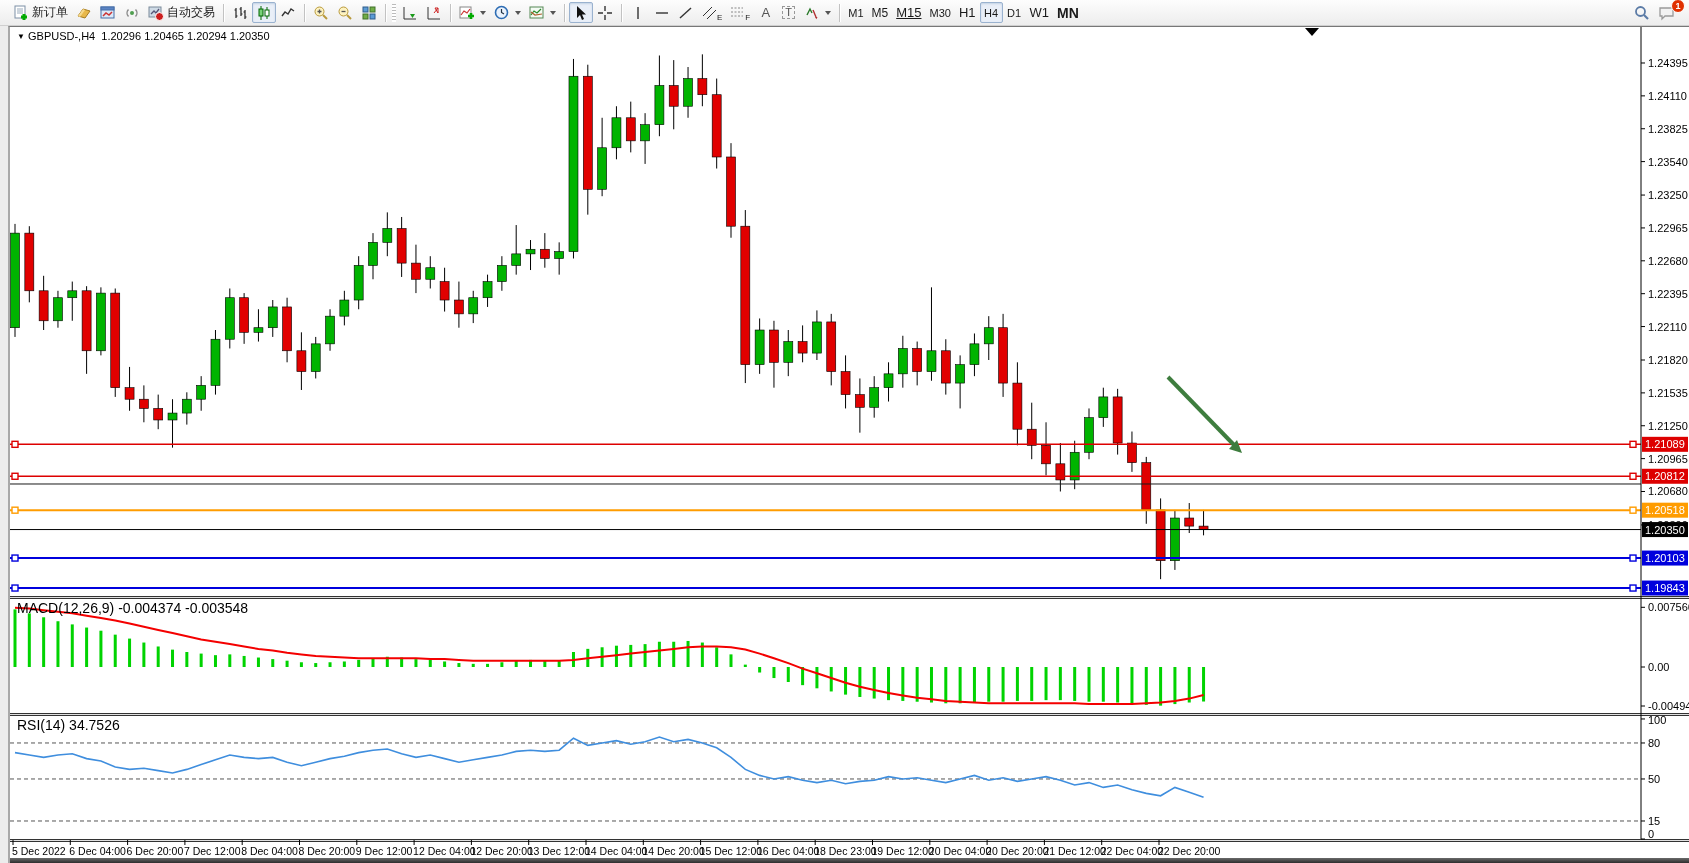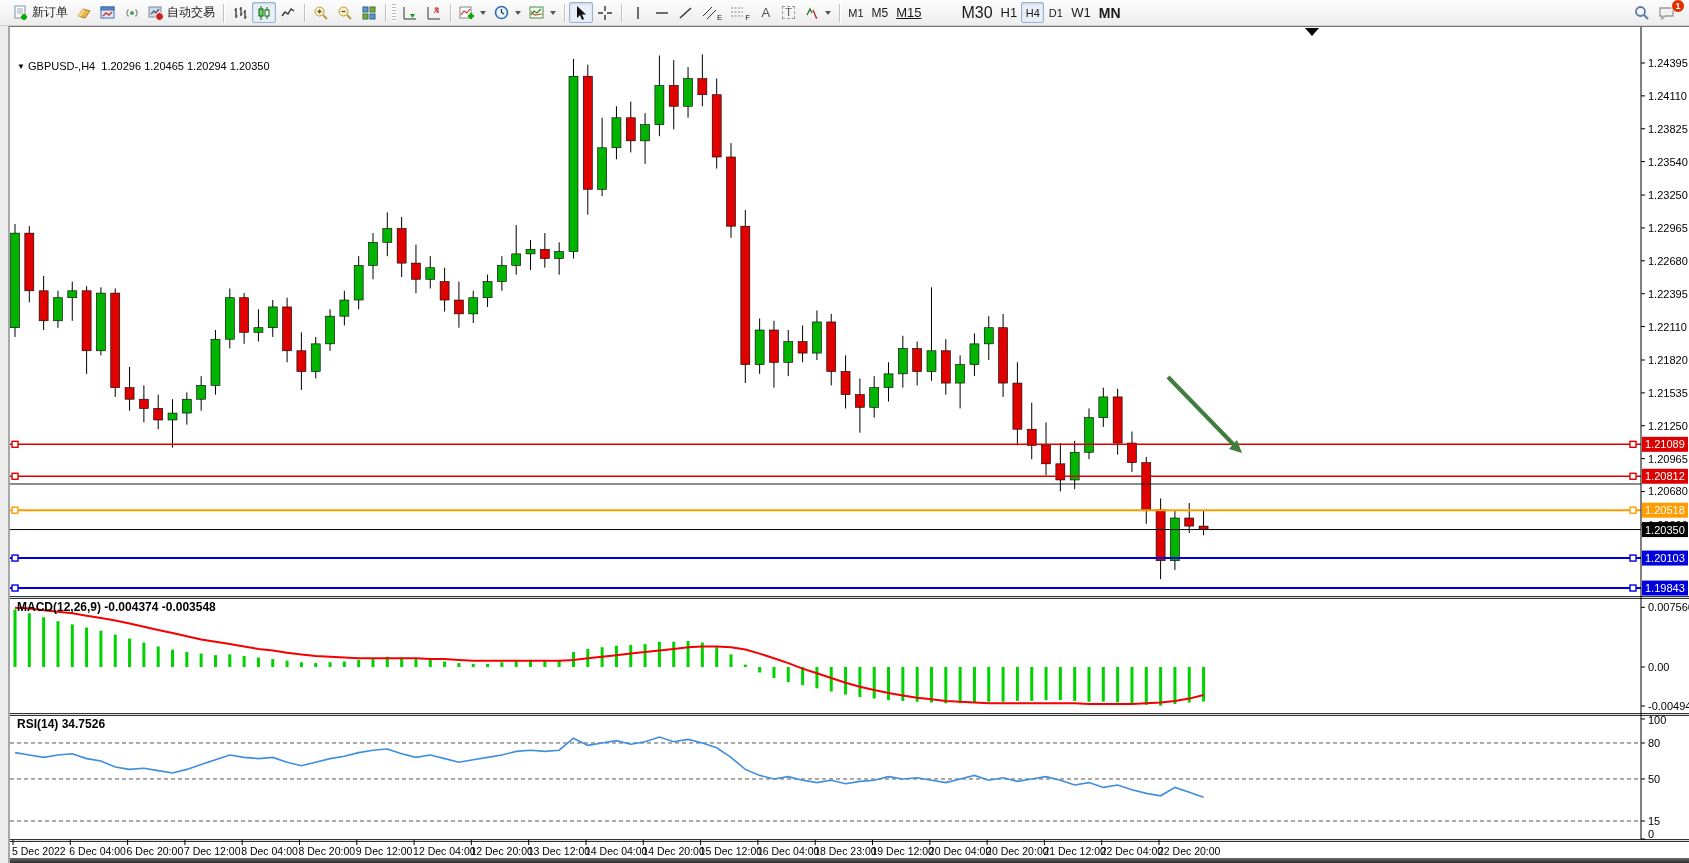--- a/index.html
+++ b/index.html
@@ -14,22 +14,22 @@
   .sep{width:1px;height:18px;background:#c2c2c2;margin:0 4px;box-shadow:1px 0 0 #fff;}
   .grip{width:4px;height:18px;margin:0 2px;background:repeating-linear-gradient(#bbb 0 1px,#fff 1px 3px);}
   .caret{width:0;height:0;border-left:3px solid transparent;border-right:3px solid transparent;border-top:4px solid #555;margin-left:2px;}
   .spacer{flex:1;}
   .badge{position:absolute;top:-4px;right:-6px;background:#e03000;color:#fff;font-size:9px;font-weight:bold;
     border-radius:7px;min-width:12px;height:12px;line-height:12px;text-align:center;border:1px solid #fff;}
   .chatwrap{position:relative;}
   
   .chart-window{position:absolute;top:26px;left:8px;width:1681px;height:837px;background:#fff;
     border-left:2px solid #a8a8a8;border-top:1px solid #777;box-sizing:border-box;}
-  .hdr{position:absolute;left:7px;top:3px;font-size:11px;color:#000;z-index:5;white-space:pre;margin-top:30px;}
-  .ind-label{position:absolute;font-size:12px;color:#000;z-index:5;white-space:pre;font-weight:bold;}
+  .hdr{position:absolute;left:7px;top:3px;font-size:11px;color:#000;z-index:5;white-space:pre;}
+  .ind-label{position:absolute;font-size:14px;color:#000;z-index:5;white-space:pre;}
   #chart-canvas{position:absolute;left:0;top:0;}
   .bottom-edge{position:absolute;left:0;bottom:0;width:100%;height:5px;background:linear-gradient(#6a6a6a,#2d2d2d);}
   svg text{font-family:"Liberation Sans",sans-serif;}
 </style>
 </head>
 <body>
 
 <div class="toolbar">
   <div class="tbtn">
     <svg width="16" height="16">
@@ -202,21 +202,21 @@
         <path d="M9 5l3 7" fill="none" stroke="#b03030" stroke-width="1.4"></path>
         <polygon points="11,12 13.5,12 12.4,14.3" fill="#b03030"></polygon>
       </svg>
     <span class="caret"></span>
   </div>
   <div class="sep"></div>
   <div id="tf-group" style="display:flex;align-items:center;">
       <div class="tbtn" style="font-size: 11px;">M1</div>
       <div class="tbtn" style="font-size: 12px;">M5</div>
       <div class="tbtn" style="font-size: 13px; text-decoration: underline;">M15</div>
-      <div class="tbtn" style="font-size: 16px; margin-left: 32px;">M30</div>
+      <div class="tbtn" style="font-size: 11px;">M30</div>
       <div class="tbtn" style="font-size: 13px;">H1</div>
       <div class="tbtn pressed" style="font-size: 11px;">H4</div>
       <div class="tbtn" style="font-size: 11px;">D1</div>
       <div class="tbtn" style="font-size: 13px;">W1</div>
       <div class="tbtn" style="font-size: 14px; font-weight: bold;">MN</div>
     </div>
   <div class="spacer"></div>
   <div class="tbtn">
     <svg width="16" height="16">
         <circle cx="6.5" cy="6.5" r="4.5" fill="none" stroke="#5b7ba6" stroke-width="1.8"></circle>

